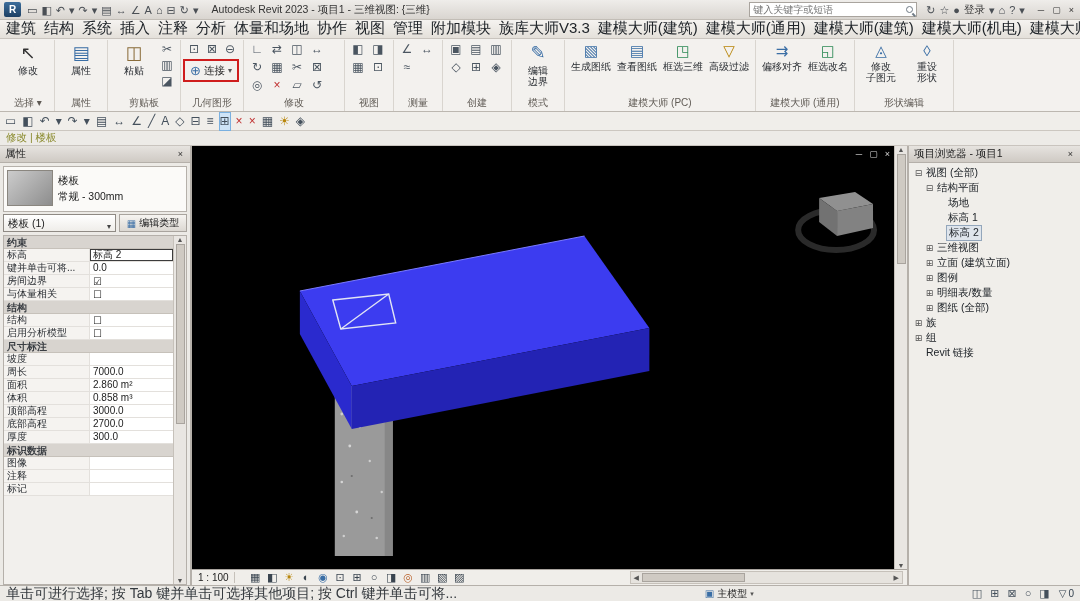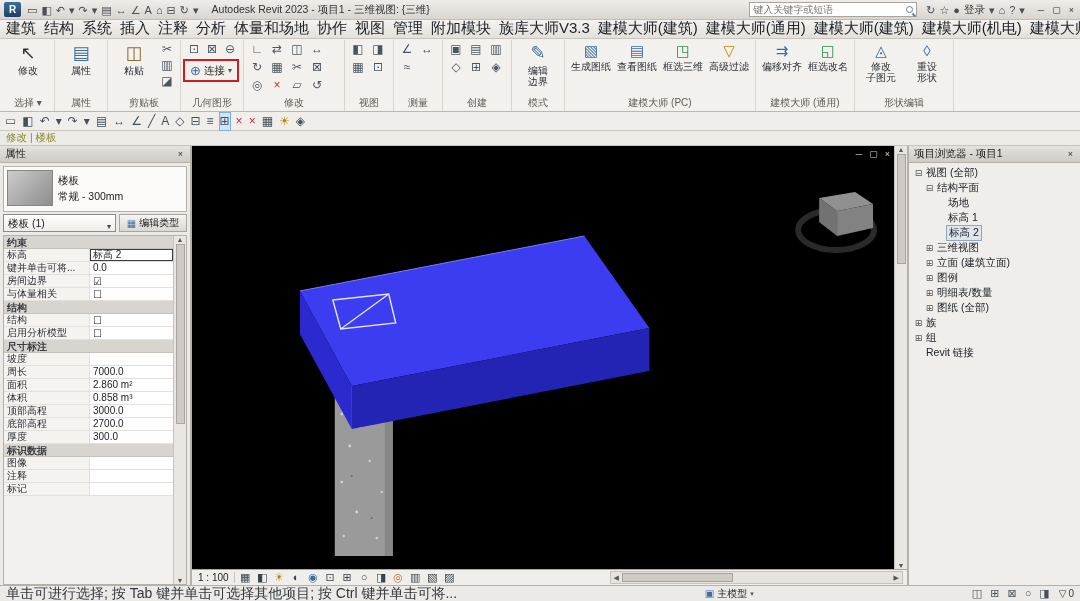--- a/index.html
+++ b/index.html
@@ -75,21 +75,21 @@
 .sdown{margin-top:auto}
 .pfoot{height:20px;display:flex;align-items:center;padding:2px 5px;gap:4px;flex:0 0 auto}
 .phelp{color:#55677c;font-size:10.5px}
 .papply{margin-left:auto;width:46px;height:16px;background:linear-gradient(#f4f2ef,#d9d5cf);border:1px solid #a09a93;font-size:10px;text-align:center;line-height:14px;color:#8a857f}
 
 .viewport{flex:1;display:flex;flex-direction:column;min-width:0;background:#000}
 .vmid{flex:1;display:flex;min-height:0}
 .vscene{flex:1;position:relative;background:#000}
 .vscene svg{position:absolute;inset:0;width:100%;height:100%}
 .vwin{position:absolute;top:3px;right:4px;display:flex;gap:7px;color:#d6d6d6;font-size:9px}
-.vbottom{height:16px;background:#f0eeea;border-top:1px solid #a9a49e;display:flex;align-items:center;padding:0 4px;gap:3px;flex:0 0 auto}
+.vbottom{height:16px;background:#f0eeea;border-top:1px solid #a9a49e;display:flex;align-items:center;padding:0 4px;gap:13px;flex:0 0 auto}
 .vscale{font-size:10px;padding:0 5px 0 2px;border-right:1px solid #c6c1ba;white-space:nowrap}
 .vicons{display:flex;gap:2px}
 .vicon{font-size:11px;color:#3a4550;width:15px;text-align:center}
 .hscroll{flex:1;display:flex;align-items:center;height:13px;margin-left:150px;background:#e6e3de;border:1px solid #c6c1ba}
 .harrow{font-size:7px;color:#555;padding:0 3px}
 .hthumb{width:38%;height:9px;background:#cfcac3;border:1px solid #a9a49e}
 
 .browser{width:173px;background:#f0eeea;border-left:2px solid #b5b0aa;display:flex;flex-direction:column;flex:0 0 auto}
 .tree{flex:1;overflow:hidden;padding-top:2px}
 .trow{display:flex;align-items:center;height:15px;font-size:10.5px;white-space:nowrap}

